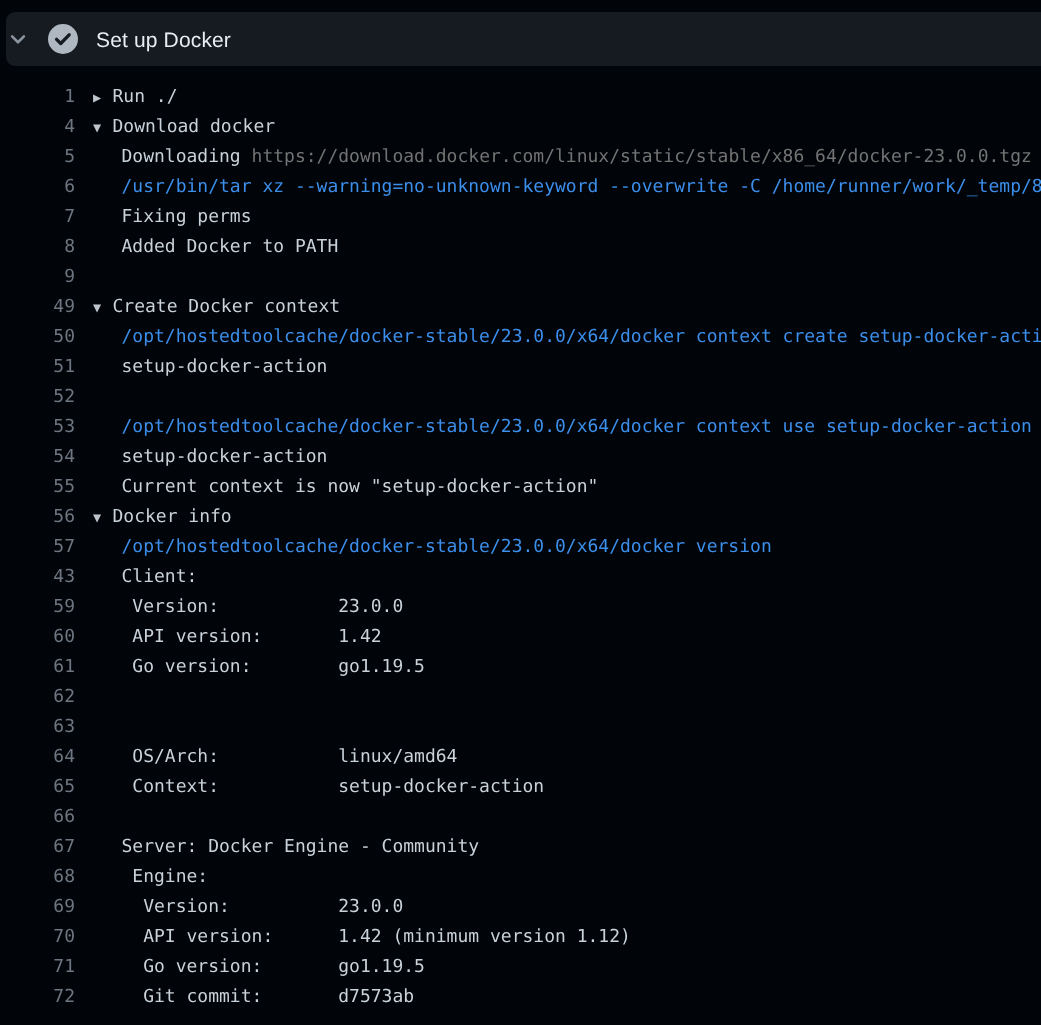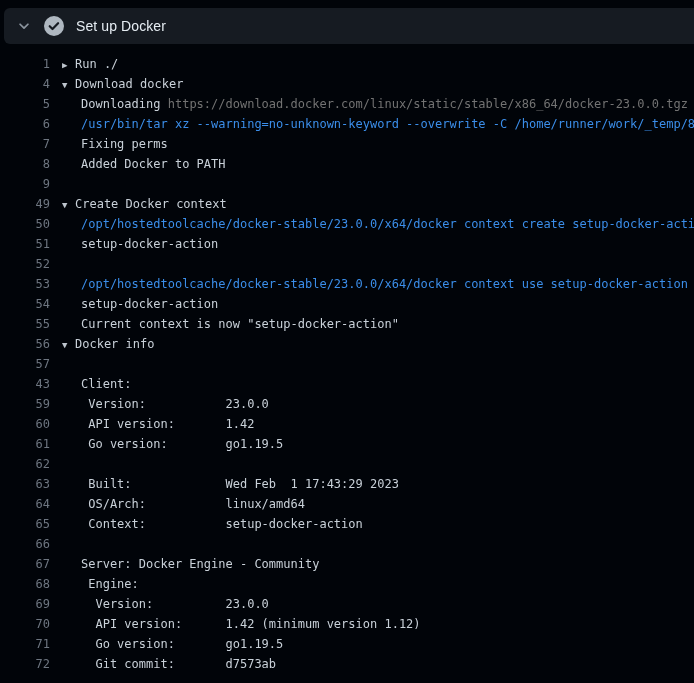--- a/index.html
+++ b/index.html
@@ -10,21 +10,21 @@
     font-family: "Liberation Sans", sans-serif;
   }
   .step-header {
     margin: 8px 0 0 4px;
     width: 690px;
     height: 36px;
     background: #161b22;
     border-radius: 6px 0 0 6px;
     display: flex;
     align-items: center;
-    padding-left: 12px;
+    padding-left: 0;
     cursor: pointer;
   }
   .chevron {
     width: 16px; height: 16px;
     display: flex; align-items: center; justify-content: center;
     color: #8b949e;
     flex: 0 0 auto;
   }
   .status-icon {
     margin-left: 12px;
@@ -106,27 +106,27 @@
     <div class="log-line plain"><a class="line-num">8</a><span class="line-content">Added Docker to PATH</span></div>
     <div class="log-line group"><a class="line-num">9</a></div>
     <div class="log-line group"><a class="line-num">49</a><span class="line-content"><span class="arrow">▼</span><span>Create Docker context</span></span></div>
     <div class="log-line command"><a class="line-num">50</a><span class="line-content">/opt/hostedtoolcache/docker-stable/23.0.0/x64/docker context create setup-docker-action</span></div>
     <div class="log-line plain"><a class="line-num">51</a><span class="line-content">setup-docker-action</span></div>
     <div class="log-line plain"><a class="line-num">52</a></div>
     <div class="log-line command"><a class="line-num">53</a><span class="line-content">/opt/hostedtoolcache/docker-stable/23.0.0/x64/docker context use setup-docker-action</span></div>
     <div class="log-line plain"><a class="line-num">54</a><span class="line-content">setup-docker-action</span></div>
     <div class="log-line plain"><a class="line-num">55</a><span class="line-content">Current context is now "setup-docker-action"</span></div>
     <div class="log-line group"><a class="line-num">56</a><span class="line-content"><span class="arrow">▼</span><span>Docker info</span></span></div>
-    <div class="log-line command"><a class="line-num">57</a></div>
+    <div class="log-line command"><a class="line-num">57</a><span class="line-content">/opt/hostedtoolcache/docker-stable/23.0.0/x64/docker version</span></div>
     <div class="log-line plain"><a class="line-num">43</a><span class="line-content">Client:</span></div>
     <div class="log-line plain"><a class="line-num">59</a><span class="line-content"> Version:           23.0.0</span></div>
     <div class="log-line plain"><a class="line-num">60</a><span class="line-content"> API version:       1.42</span></div>
     <div class="log-line plain"><a class="line-num">61</a><span class="line-content"> Go version:        go1.19.5</span></div>
     <div class="log-line plain"><a class="line-num">62</a></div>
-    <div class="log-line plain"><a class="line-num">63</a><span class="line-content"> Built:             Wed Feb  1 17:43:29 2023</span></div>
+    <div class="log-line plain"><a class="line-num">63</a></div>
     <div class="log-line plain"><a class="line-num">64</a><span class="line-content"> OS/Arch:           linux/amd64</span></div>
     <div class="log-line plain"><a class="line-num">65</a><span class="line-content"> Context:           setup-docker-action</span></div>
     <div class="log-line plain"><a class="line-num">66</a><span class="line-content"></span></div>
     <div class="log-line plain"><a class="line-num">67</a><span class="line-content">Server: Docker Engine - Community</span></div>
     <div class="log-line plain"><a class="line-num">68</a><span class="line-content"> Engine:</span></div>
     <div class="log-line plain"><a class="line-num">69</a><span class="line-content">  Version:          23.0.0</span></div>
     <div class="log-line plain"><a class="line-num">70</a><span class="line-content">  API version:      1.42 (minimum version 1.12)</span></div>
     <div class="log-line plain"><a class="line-num">71</a><span class="line-content">  Go version:       go1.19.5</span></div>
     <div class="log-line plain"><a class="line-num">72</a><span class="line-content">  Git commit:       d7573ab</span></div>
   </div>

